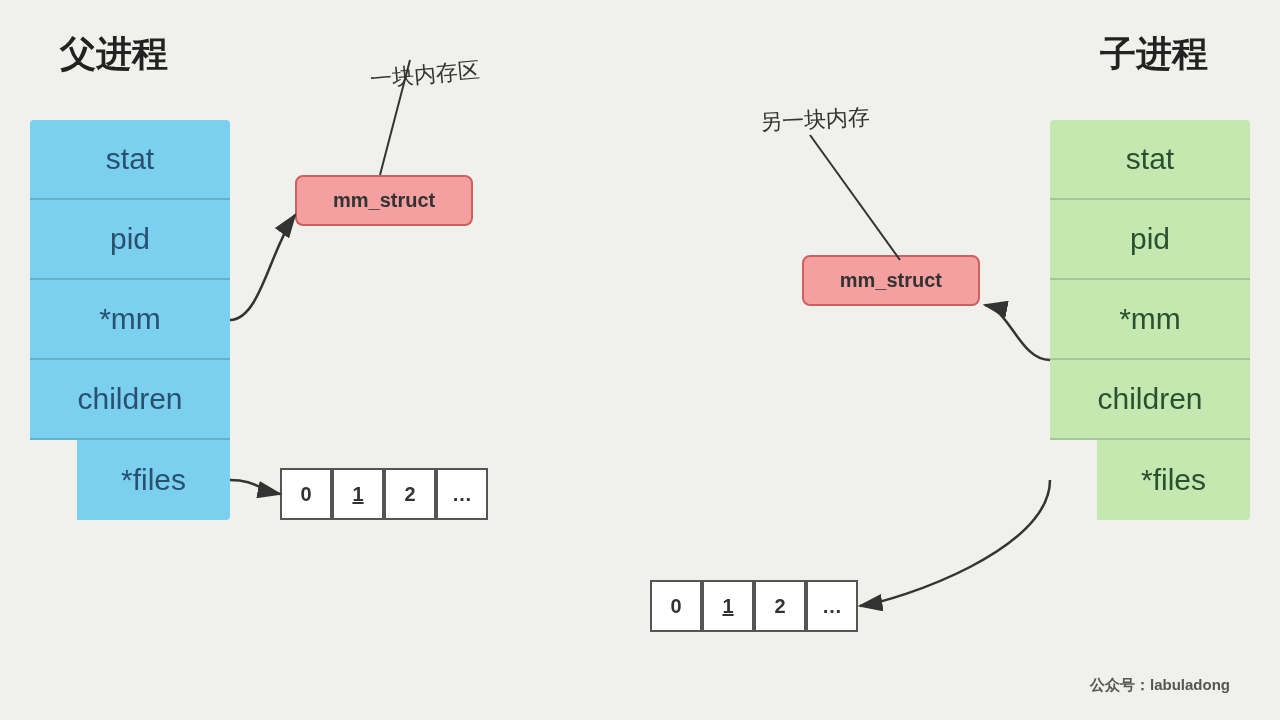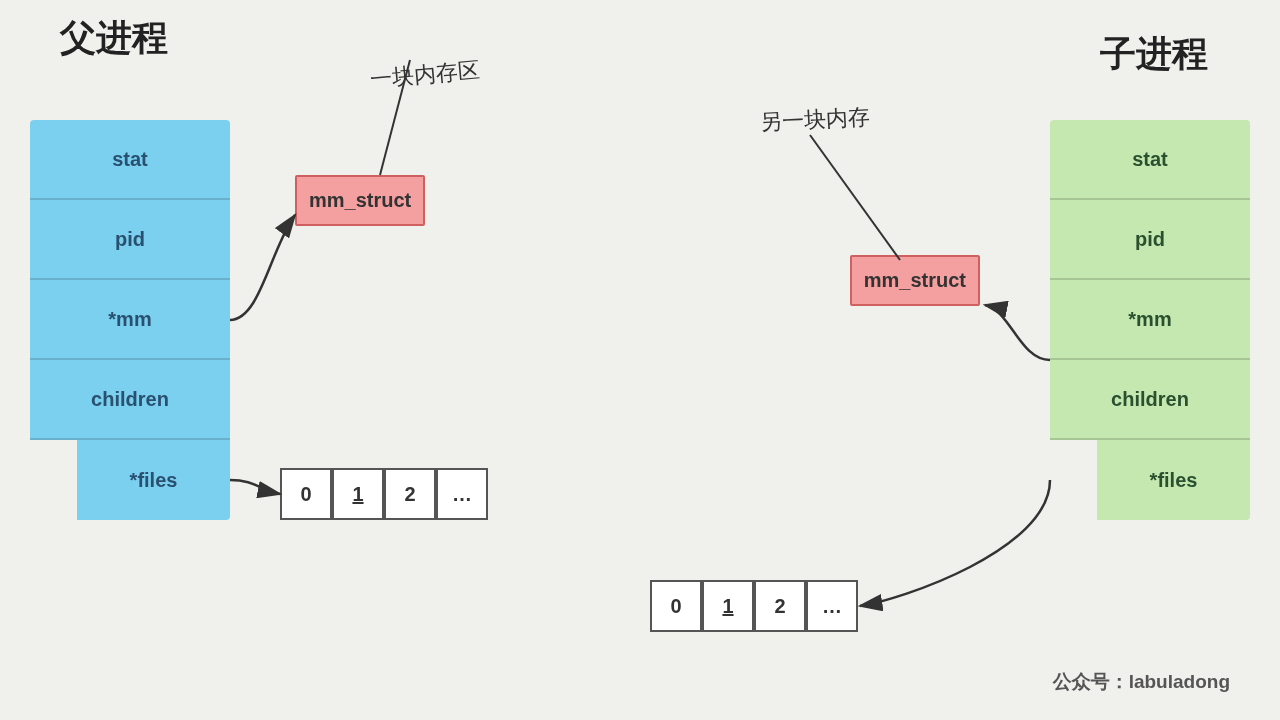--- a/index.html
+++ b/index.html
@@ -26,22 +26,22 @@
       width: 200px;
       border-radius: 4px;
       overflow: hidden;
     }
 
     .process-row {
       height: 80px;
       display: flex;
       align-items: center;
       justify-content: center;
-      font-size: 20px;
-      font-weight: bold;
+      font-size: 30px;
+      font-weight: normal;
       border-bottom: 2px solid rgba(0,0,0,0.15);
     }
 
     .process-row:last-child {
       border-bottom: none;
       margin-left: 47px;
     }
 
     .blue-block .process-row {
       background-color: #7bcfef;
@@ -51,22 +51,22 @@
     .green-block .process-row {
       background-color: #c5e8b0;
       color: #2a5030;
     }
 
     
     .mm-box {
       position: absolute;
       background-color: #f5a0a0;
       border: 2px solid #d06060;
-      border-radius: 2px;
-      padding: 12px 12px;
+      border-radius: 8px;
+      padding: 12px 36px;
       font-size: 20px;
       font-weight: bold;
       color: #333;
     }
 
     
     .fd-array {
       position: absolute;
       display: flex;
       align-items: stretch;
@@ -111,29 +111,29 @@
       position: absolute;
       top: 0;
       left: 0;
       width: 1280px;
       height: 720px;
       pointer-events: none;
     }
 
     .watermark {
       position: absolute;
-      font-size: 19px;
+      font-size: 15px;
       color: #555;
       font-weight: bold;
     }
   </style>
 </head>
 <body>
 
-<div class="title" style="left: 60px; top: 14px;">父进程</div>
+<div class="title" style="left: 60px; top: 30px;">父进程</div>
 
 <div class="title" style="right: 72px; top: 30px;">子进程</div>
 
 <div class="process-block blue-block" style="left: 30px; top: 120px;">
   <div class="process-row">stat</div>
   <div class="process-row">pid</div>
   <div class="process-row">*mm</div>
   <div class="process-row">children</div>
   <div class="process-row">*files</div>
 </div>

